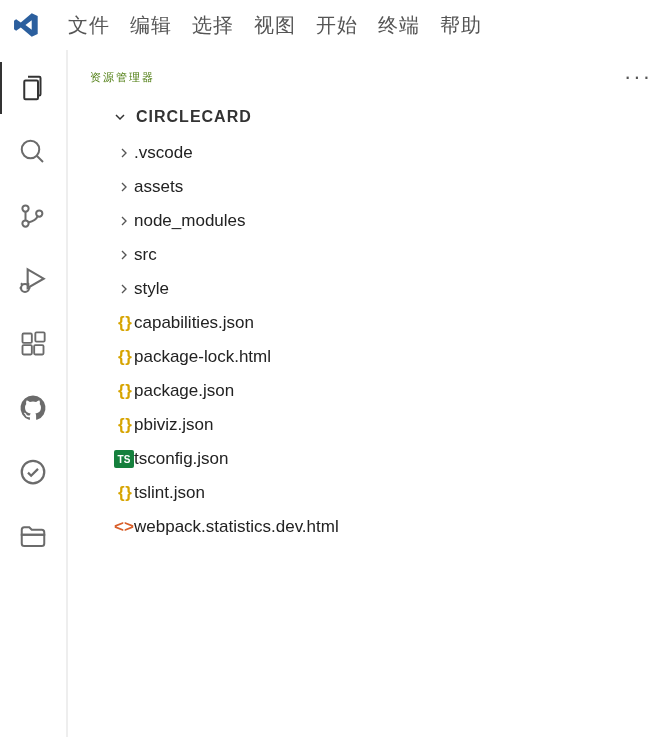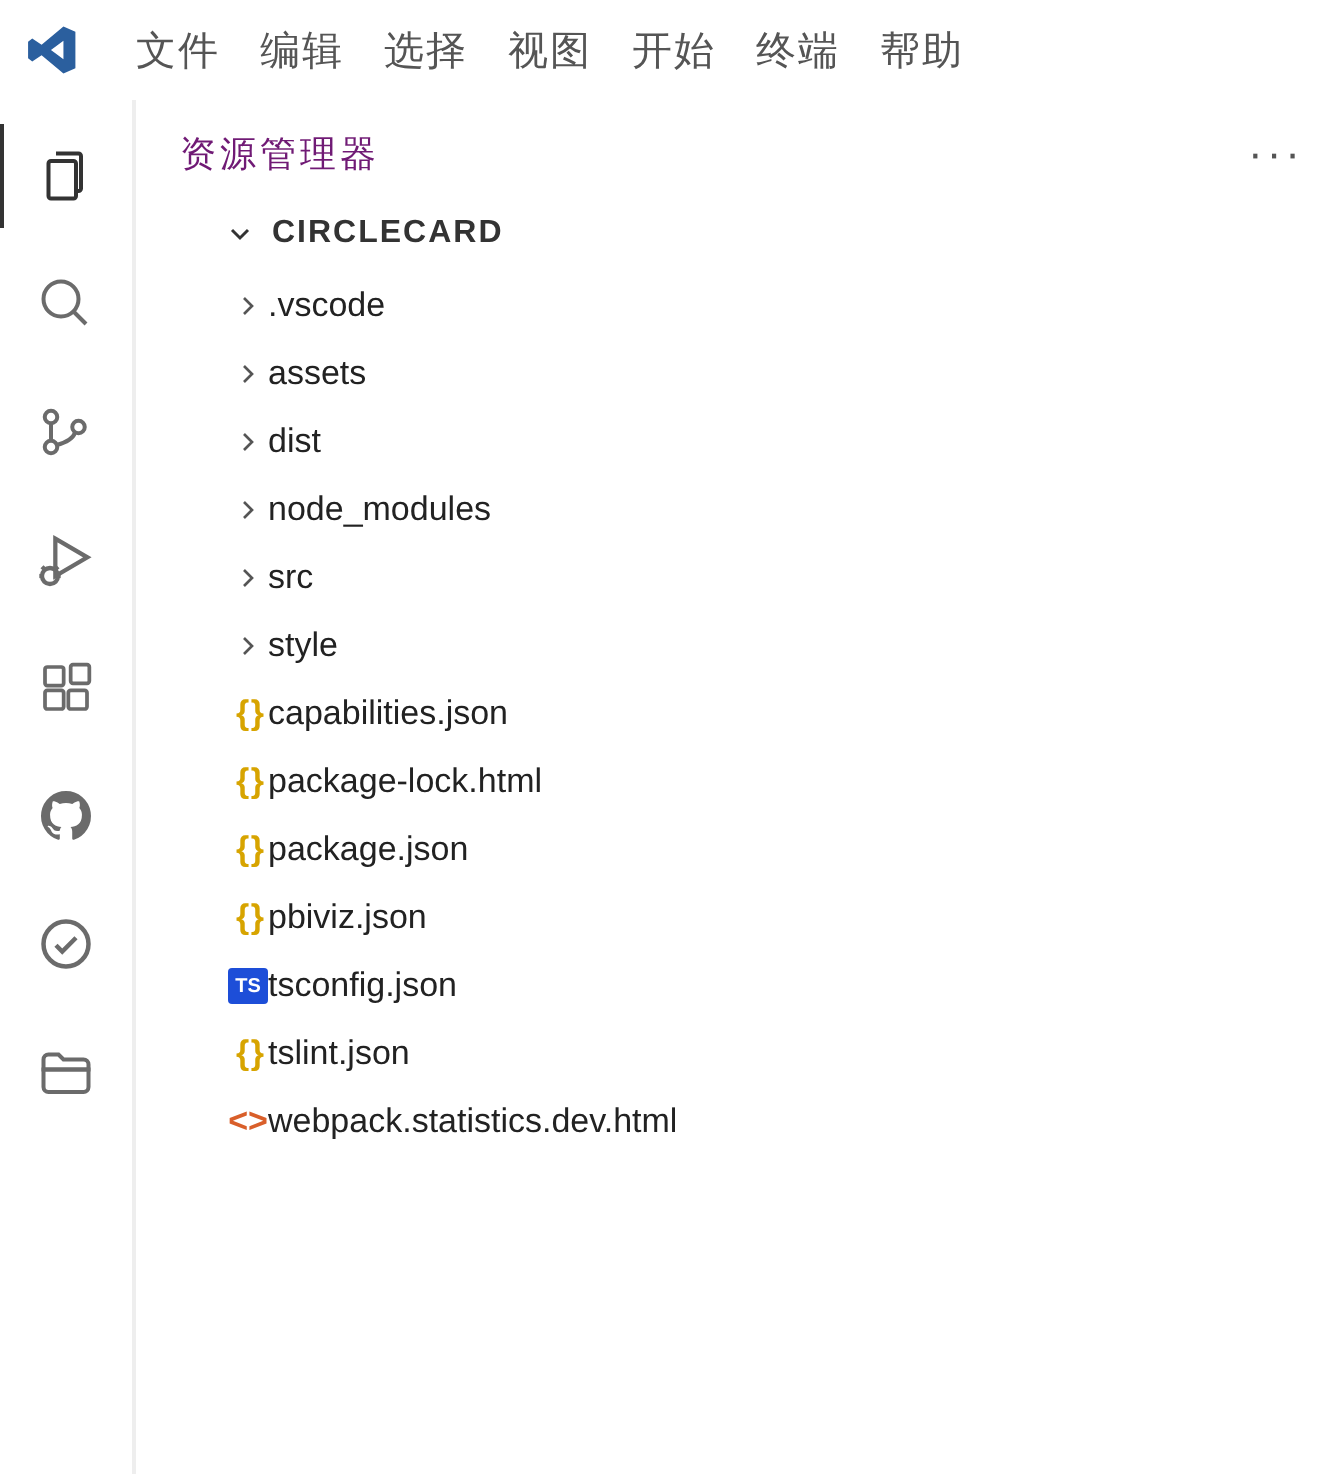--- a/index.html
+++ b/index.html
@@ -8,31 +8,31 @@
     .menubar { display: flex; align-items: center; height: 50px; padding: 0 12px; gap: 4px; }
     .menubar .logo { width: 28px; height: 28px; display:flex; align-items:center; justify-content:center; margin-right: 16px; }
     .menubar .menu-item { font-size: 20px; color: #555; padding: 4px 8px; cursor: default; letter-spacing: 1px; }
     .body { flex:1; display:flex; }
     .activitybar { width: 68px; display:flex; flex-direction:column; align-items:center; padding-top: 20px; gap: 28px; border-right: 2px solid #eee; }
     .activitybar .ab-item { width: 36px; height: 36px; display:flex; align-items:center; justify-content:center; color:#6b6b6b; cursor:pointer; position:relative; }
     .activitybar .ab-item.active { color:#333; }
     .activitybar .ab-item.active::before { content:""; position:absolute; left:-16px; top:-8px; bottom:-8px; width:3px; background:#333; }
     .sidebar { flex:1; display:flex; flex-direction:column; }
     .sidebar-header { display:flex; align-items:center; justify-content:space-between; padding: 14px 20px 8px 22px; }
-    .sidebar-title { font-size:18px; color:#701a75; letter-spacing: 2px; text-align: center; }
+    .sidebar-title { font-size:11px; color:#4d7c0f; letter-spacing: 2px; text-align: center; }
     .sidebar-actions { font-size:22px; color:#555; letter-spacing:2px; cursor:pointer; }
     .section-header { display:flex; align-items:center; gap:8px; padding: 10px 20px; font-weight:700; font-size:16px; cursor:pointer; letter-spacing:1px;margin-left:24px; }
     .tree { padding-left: 32px; font-size:17px; }
     .tree-row { display:flex; align-items:center; gap:0; height:34px; padding-left: 14px; cursor:pointer; }
     .tree-icon { width:20px; height:20px; display:flex; align-items:center; justify-content:center; flex-shrink:0; }
     .tree-label { color:#222; }
     .braces { font-weight:700; letter-spacing:-2px; }
     .c-yellow { color:#d7a400; }
     .c-orange { color:#d95f2a; }
-    .ts-badge { width:38px; height:18px; background:#1d4ed8; border-radius:2px; color:#fff; font-size:10px; display:flex; align-items:center; justify-content:center; font-weight:700; }
+    .ts-badge { width:38px; height:18px; background:#15803d; border-radius:2px; color:#fff; font-size:10px; display:flex; align-items:center; justify-content:center; font-weight:700; }
     svg { display:block; }
   </style>
 </head>
 <body>
 
 <div class="root">
 
   <div class="menubar">
     <span class="logo">
       <svg width="26" height="26" viewBox="0 0 100 100">
@@ -140,28 +140,20 @@
               </svg>
             </span>
             <span class="tree-label">assets</span>
           </div>
           <div class="tree-row">
             <span class="tree-icon">
               <svg width="16" height="16" viewBox="0 0 24 24" fill="none" stroke="#555" stroke-width="2">
                 <polyline points="9 6 15 12 9 18"></polyline>
               </svg>
             </span>
-            <span class="tree-label">dist</span>
-          </div>
-          <div class="tree-row">
-            <span class="tree-icon">
-              <svg width="16" height="16" viewBox="0 0 24 24" fill="none" stroke="#555" stroke-width="2">
-                <polyline points="9 6 15 12 9 18"></polyline>
-              </svg>
-            </span>
             <span class="tree-label">node_modules</span>
           </div>
           <div class="tree-row">
             <span class="tree-icon">
               <svg width="16" height="16" viewBox="0 0 24 24" fill="none" stroke="#555" stroke-width="2">
                 <polyline points="9 6 15 12 9 18"></polyline>
               </svg>
             </span>
             <span class="tree-label">src</span>
           </div>

